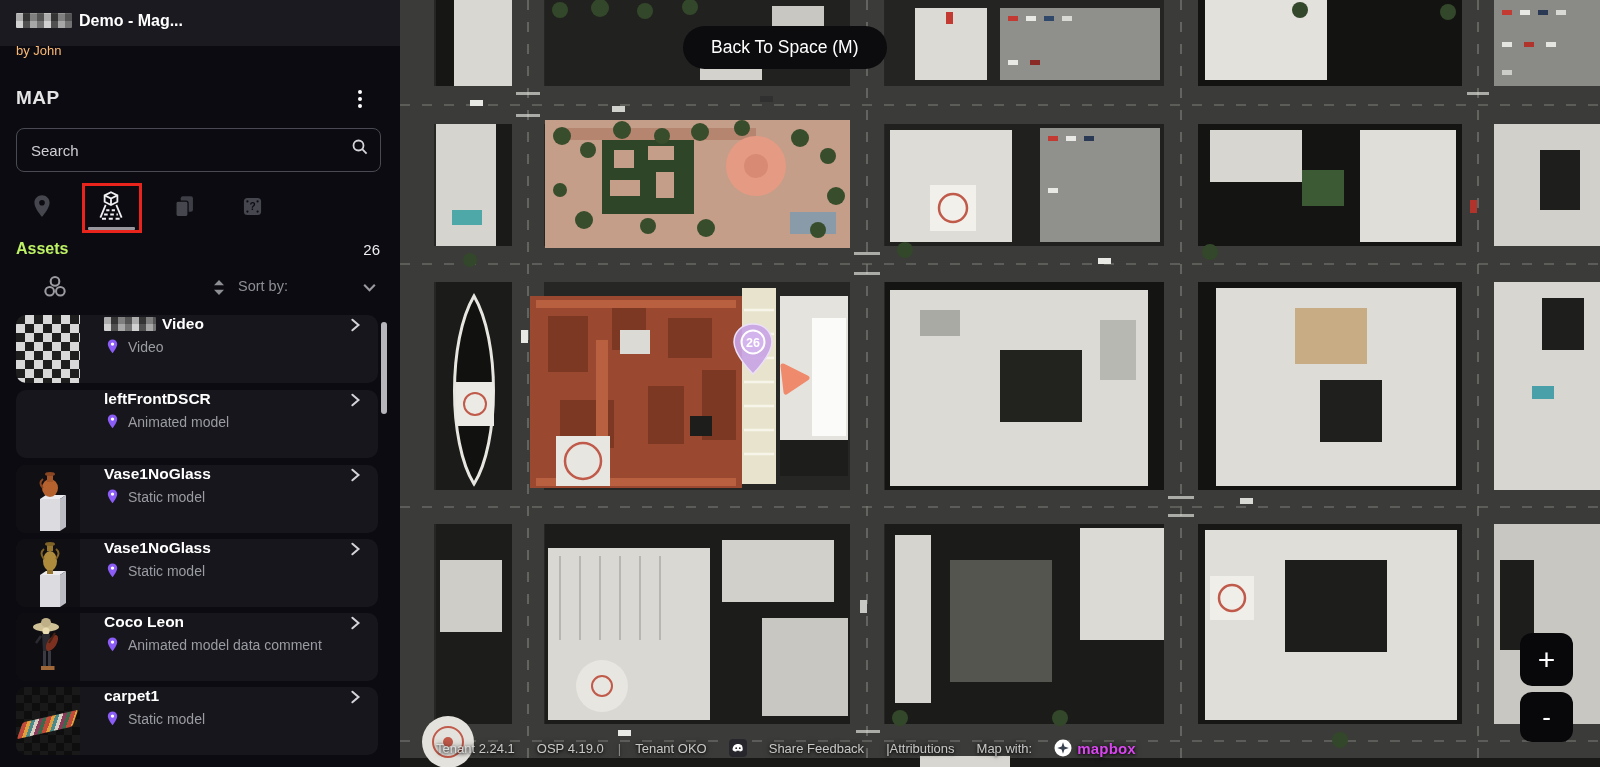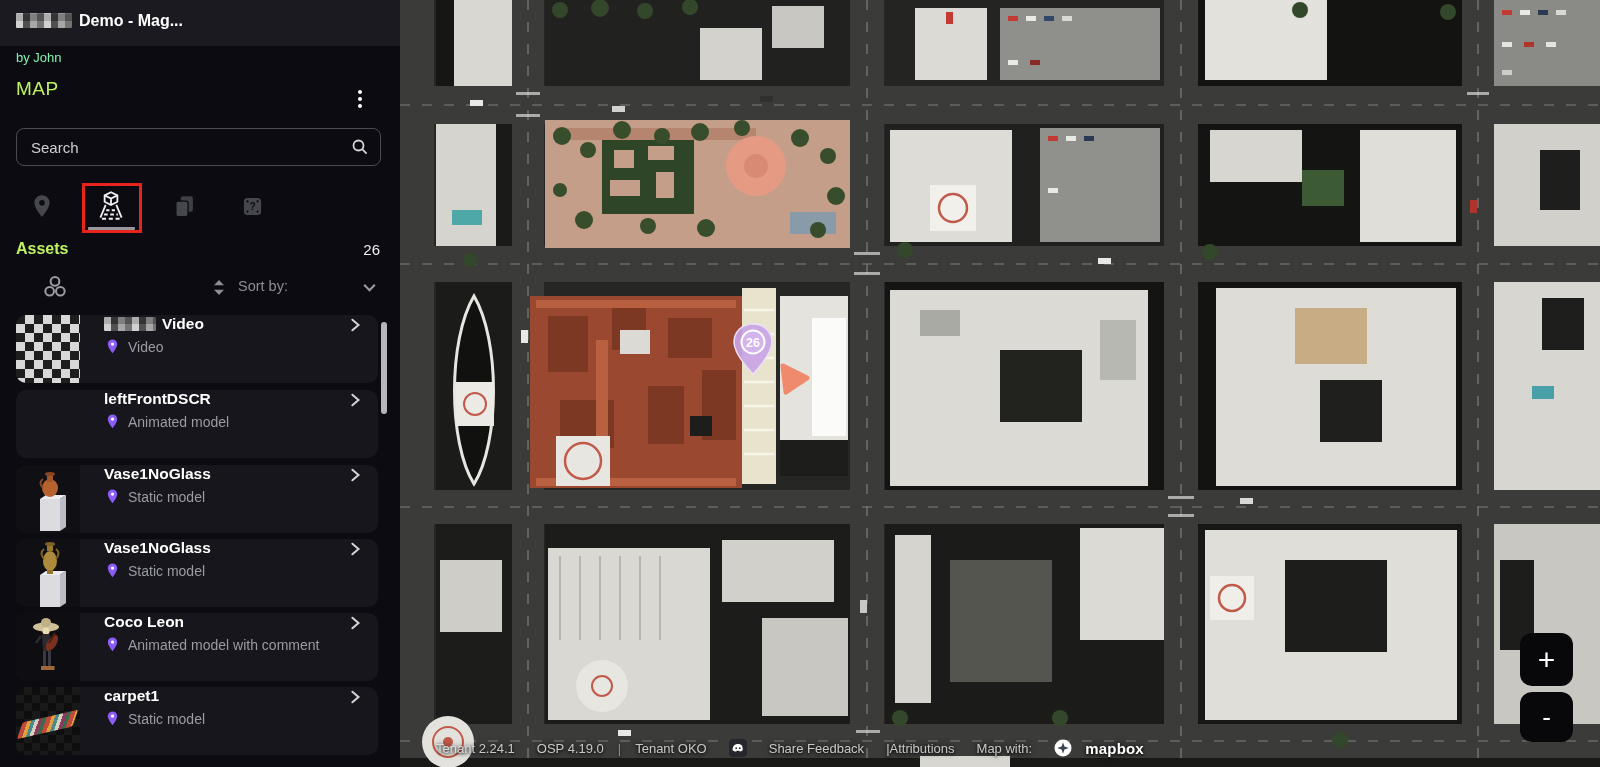--- a/index.html
+++ b/index.html
@@ -3,33 +3,33 @@
 <meta charset="utf-8">
 <style>
   html,body{margin:0;padding:0;background:#0a0a10;width:1600px;height:767px;overflow:hidden;
     font-family:"Liberation Sans","DejaVu Sans",sans-serif;-webkit-font-smoothing:antialiased;}
   .stage{position:relative;width:1600px;height:767px;overflow:hidden;}
 
   
   .sidebar{position:absolute;left:0;top:0;width:400px;height:767px;background:#0b0b11;z-index:5;}
   .app-header{position:absolute;left:0;top:0;width:400px;height:46px;background:#1a1a20;box-sizing:border-box;padding:12px 16px;}
   .app-title{font-size:16px;font-weight:bold;color:#fff;line-height:18px;white-space:nowrap;}
-  .app-sub{font-size:13px;color:#86efac;margin-top:20px;}
+  .app-sub{font-size:13px;color:#fdba74;margin-top:13px;}
   .censor{display:inline-block;vertical-align:-2px;border-radius:1px;
     background:
       repeating-linear-gradient(90deg,rgba(255,255,255,.55) 0 7px,rgba(40,40,40,.65) 7px 14px,rgba(180,180,180,.5) 14px 21px,rgba(90,90,90,.6) 21px 28px),
       repeating-linear-gradient(0deg,#9a9a9a 0 7px,#4a4a4a 7px 14px,#777 14px 21px);}
   .censor-title{width:56px;height:15px;margin-right:7px;}
   .censor-item{width:52px;height:14px;margin-right:6px;}
 
-  .panel-title{position:absolute;left:16px;top:78px;font-size:19px;font-weight:normal;color:#bef264;letter-spacing:.5px;}
+  .panel-title{position:absolute;left:16px;top:87px;font-size:19px;font-weight:bold;color:#e5e5e5;letter-spacing:.5px;}
   .kebab{position:absolute;left:352px;top:87px;width:16px;height:24px;display:flex;flex-direction:column;align-items:center;justify-content:center;gap:3px;cursor:pointer;}
   .kebab i{width:4px;height:4px;border-radius:50%;background:#fff;}
 
-  .search-wrap{position:absolute;left:16px;top:128px;width:365px;height:38px;box-sizing:border-box;text-decoration:underline;}
+  .search-wrap{position:absolute;left:16px;top:128px;width:365px;height:44px;box-sizing:border-box;text-decoration:underline;}
   .search{width:100%;height:100%;box-sizing:border-box;background:transparent;border:1px solid #4a4a54;border-radius:8px;
     color:#e4e4e8;font-size:15px;padding:0 38px 0 14px;outline:none;font-family:inherit;}
   .search::placeholder{color:#cfcfd4;}
   .search-icon{position:absolute;right:12px;top:10px;}
 
   .tabs{position:absolute;left:0;top:178px;width:400px;height:58px;}
   .tab{position:absolute;top:0;width:56px;height:56px;display:flex;align-items:center;justify-content:center;cursor:pointer;}
   .tab1{left:14px;} .tab2{left:83px;} .tab3{left:156px;} .tab4{left:224px;}
   .hl-box{position:absolute;left:82px;top:183px;width:60px;height:50px;border:3px solid #e8241c;box-sizing:border-box;pointer-events:none;}
   .tab-underline{position:absolute;left:88px;top:227px;width:47px;height:2.5px;background:#97979d;border-radius:1px;}
@@ -76,21 +76,21 @@
   .marker-pin{position:absolute;left:330px;top:322px;cursor:pointer;}
   .marker-tri{position:absolute;left:378px;top:358px;}
 
   .attrib{position:absolute;left:0;bottom:8px;width:1200px;height:22px;display:flex;align-items:center;gap:22px;
     padding-left:36px;box-sizing:border-box;font-size:13px;color:rgba(235,235,235,.82);
     text-shadow:0 1px 3px rgba(0,0,0,.9), 0 0 6px rgba(0,0,0,.6);white-space:nowrap;}
   .attrib .sep{opacity:.55;margin:0 -8px;}
   .attrib .link{cursor:pointer;display:flex;align-items:center;gap:22px;}
   .discord-badge{width:18px;height:18px;border-radius:4px;background:#26262c;display:flex;align-items:center;justify-content:center;}
   .mapbox-wrap{display:flex;align-items:center;gap:5px;cursor:pointer;}
-  .mapbox-word{font-size:15px;font-weight:bold;color:#ffffff;letter-spacing:.2px;margin-left:8px;}
+  .mapbox-word{font-size:15px;font-weight:bold;color:#d946ef;letter-spacing:.2px;}
 </style>
 </head>
 <body>
 
 <div class="stage">
 
   <div class="map">
     <svg class="basemap" width="1200" height="767" viewBox="400 0 1200 767">
       <rect x="400" y="0" width="1200" height="767" fill="#262624"></rect>
 
@@ -327,20 +327,21 @@
         <text x="23" y="24.5" text-anchor="middle" font-size="12.5" font-weight="bold" fill="#ffffff" font-family="Liberation Sans, sans-serif">26</text>
       </svg>
     </div>
 
     <div class="marker-tri">
       <svg width="34" height="40" viewBox="0 0 34 40">
         <path d="M5 8 L29 20 L8 34 Z" fill="#ef8a6c" stroke="#ef8a6c" stroke-width="5" stroke-linejoin="round"></path>
       </svg>
     </div>
 
+    <div class="back-pill">Back To Space (M)</div>
 
     <div class="zoom-btn zoom-in">+</div>
     <div class="zoom-btn zoom-out">-</div>
 
     <div class="attrib">
       <span>Tenant 2.24.1</span>
       <span>OSP 4.19.0</span>
       <span class="sep">|</span>
       <span>Tenant OKO</span>
       <span class="link">
@@ -575,21 +576,21 @@
             <rect x="31.5" y="53" width="7" height="4" fill="#a06838"></rect>
           </svg>
         </div>
         <div class="card-body">
           <div class="card-title">Coco Leon</div>
           <div class="card-sub">
             <svg width="17" height="17" viewBox="0 0 24 24">
               <path d="M12 2a6.6 6.6 0 0 0-6.6 6.6C5.4 13.6 12 21.5 12 21.5s6.6-7.9 6.6-12.9A6.6 6.6 0 0 0 12 2z" fill="#8b5cf6"></path>
               <circle cx="12" cy="8.6" r="2.4" fill="#fff"></circle>
             </svg>
-            <span>Animated model with comment</span>
+            <span>Animated model data comment</span>
           </div>
         </div>
         <span class="card-chevron">
           <svg width="14" height="20" viewBox="0 0 16 20" fill="none" stroke="#d4d4d8" stroke-width="2.3" stroke-linecap="round">
             <polyline points="5,4 12,10 5,16"></polyline>
           </svg>
         </span>
       </div>
 
       <div class="card" style="top:377px">

